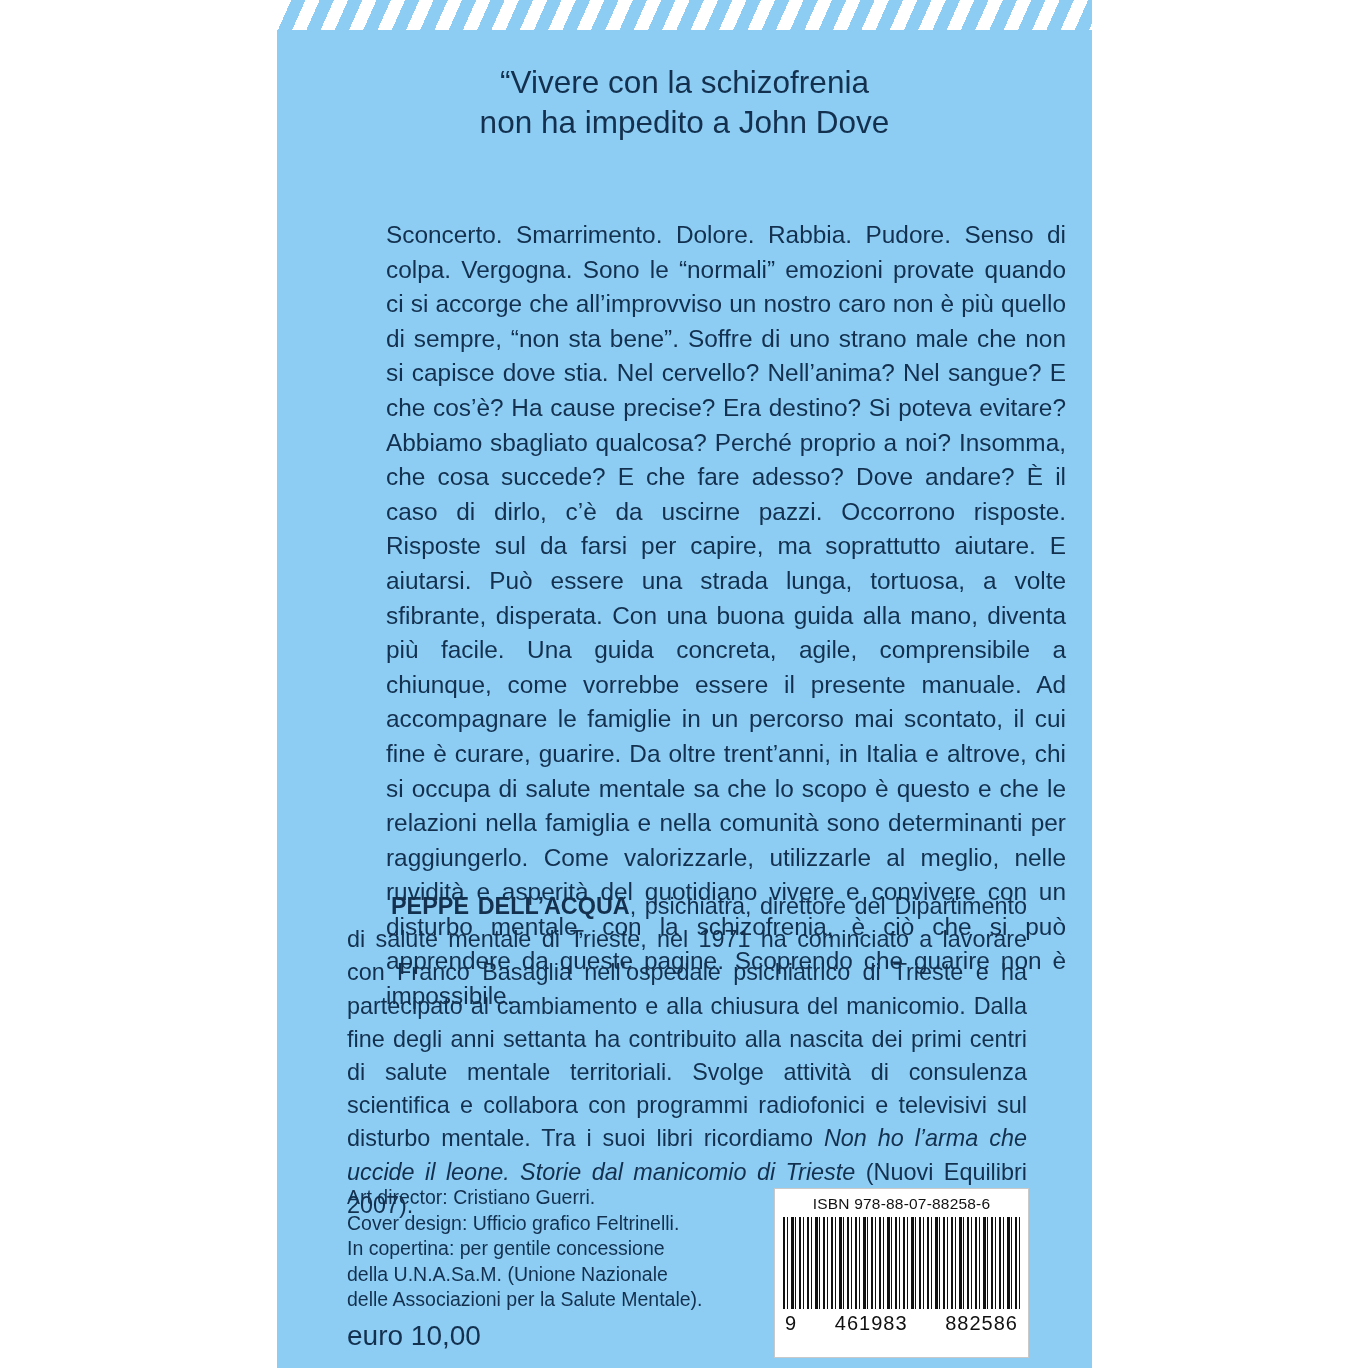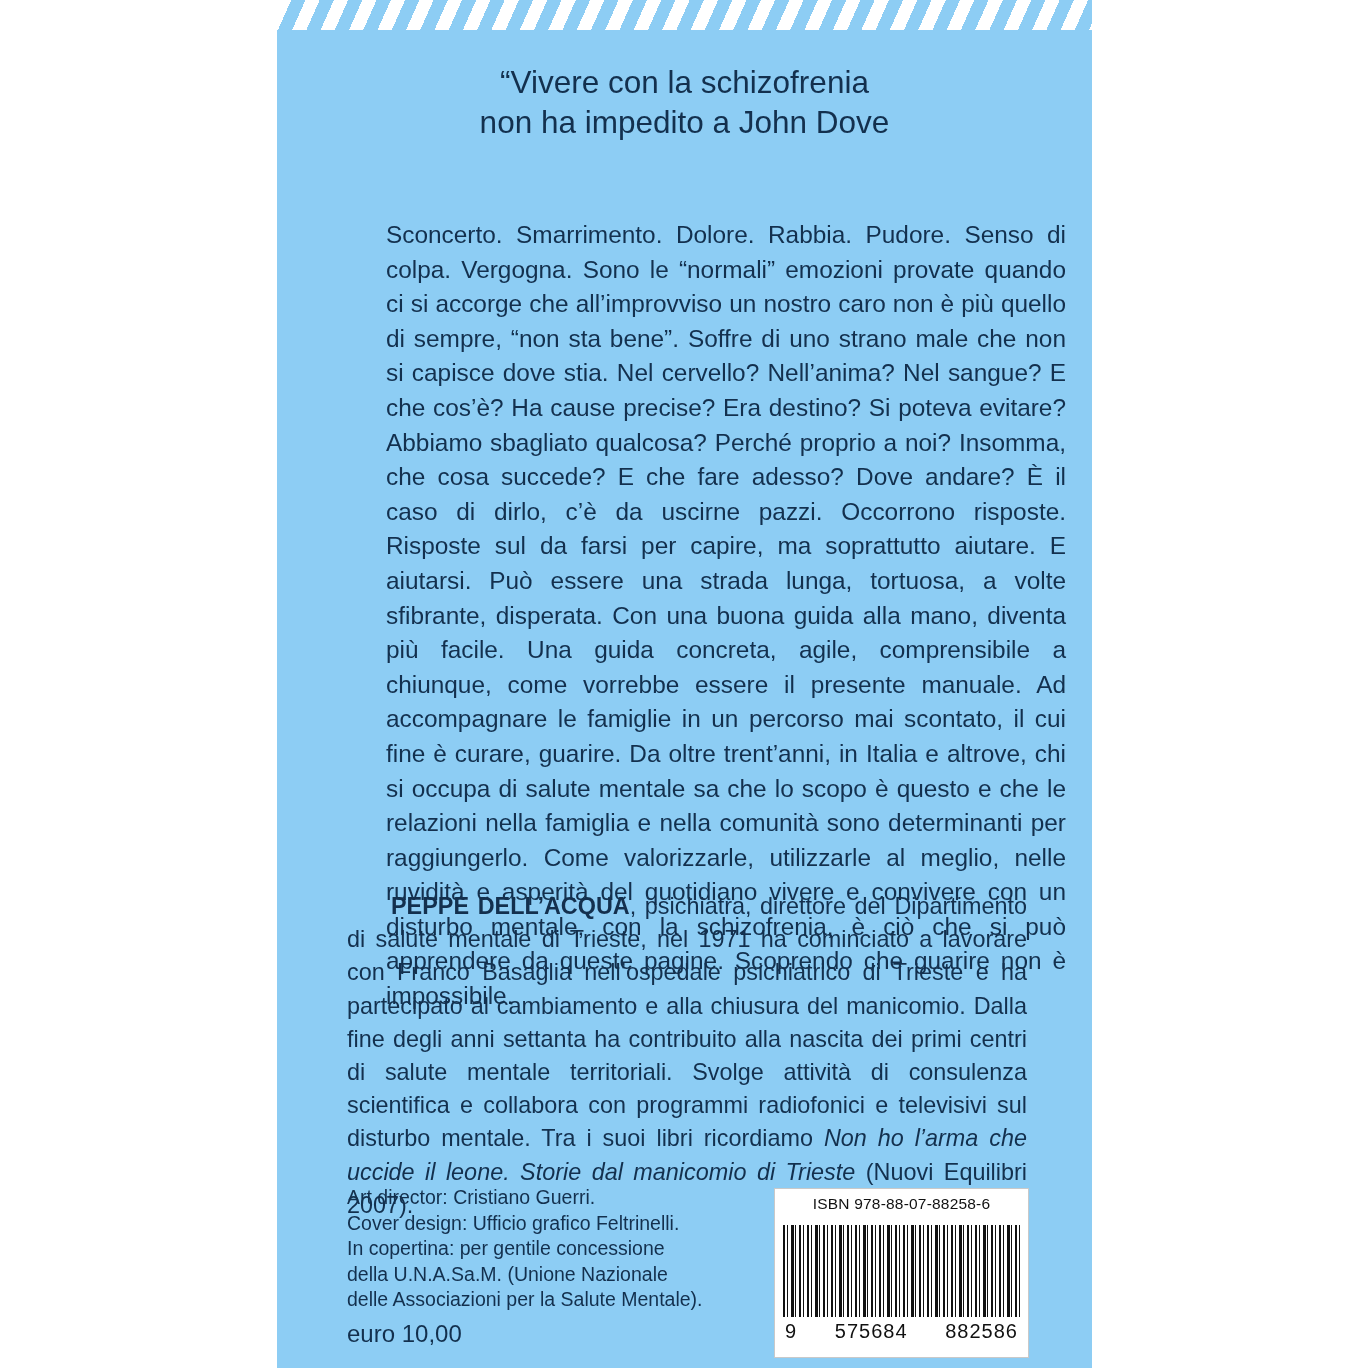--- a/index.html
+++ b/index.html
@@ -89,41 +89,41 @@
     width: 420px;
     color: #13304e;
     font-size: 19.5px;
     line-height: 25.5px;
   }
   .price {
     position: absolute;
     left: 70px;
     top: 1320px;
     color: #13304e;
-    font-size: 24px;
+    font-size: 28px;
   }
 
   .isbn-box {
     position: absolute;
     left: 497px;
     top: 1188px;
     width: 255px;
     height: 170px;
     background: #ffffff;
     border: 1px solid #c9c9c9;
     box-sizing: border-box;
     padding: 6px 8px 4px 8px;
   }
   .isbn-text {
     font-family: "Liberation Sans", sans-serif;
     font-size: 15.5px;
     color: #111111;
     text-align: center;
     letter-spacing: 0.2px;
-    margin-bottom: 12px;
+    margin-bottom: 4px;
   }
   .barcode {
     height: 92px;
     width: 100%;
     background:
       repeating-linear-gradient(
         90deg,
         #111 0px, #111 2px,
         #fff 2px, #fff 4px,
         #111 4px, #111 5px,
@@ -176,19 +176,19 @@
       <div>delle Associazioni per la Salute Mentale).</div>
     </div>
 
     <div class="price">euro 10,00</div>
 
     <div class="isbn-box">
       <div class="isbn-text">ISBN 978-88-07-88258-6</div>
       <div class="barcode"></div>
       <div class="barcode-digits">
         <span>9</span>
-        <span>575684</span>
+        <span>461983</span>
         <span>882586</span>
       </div>
     </div>
 
   </div>
 </div>
 
 </body></html>

